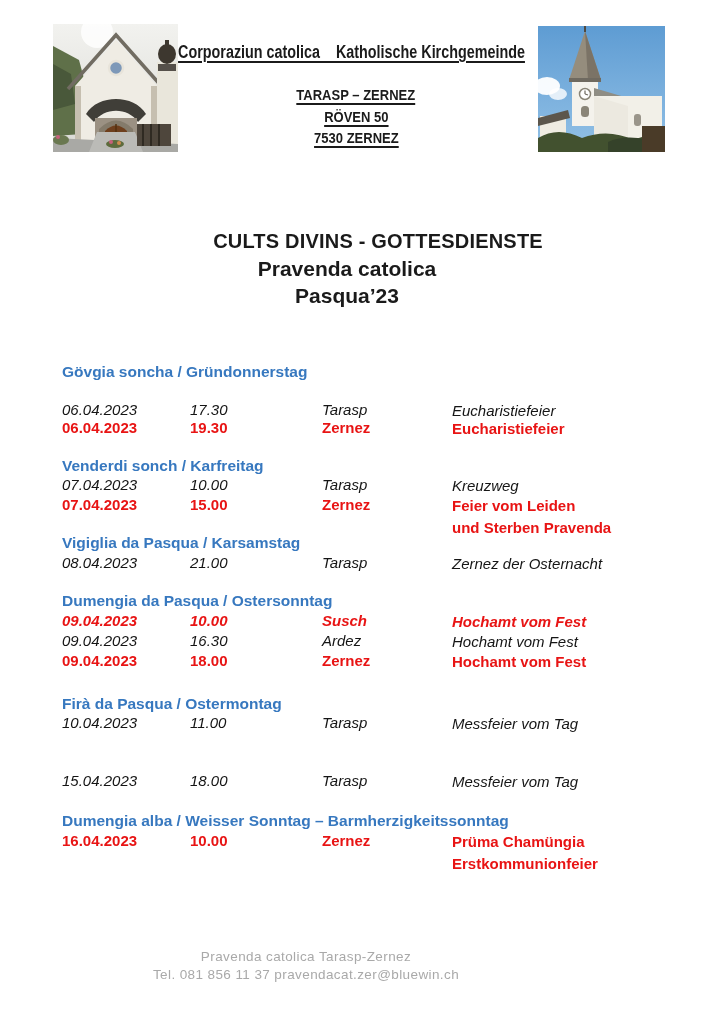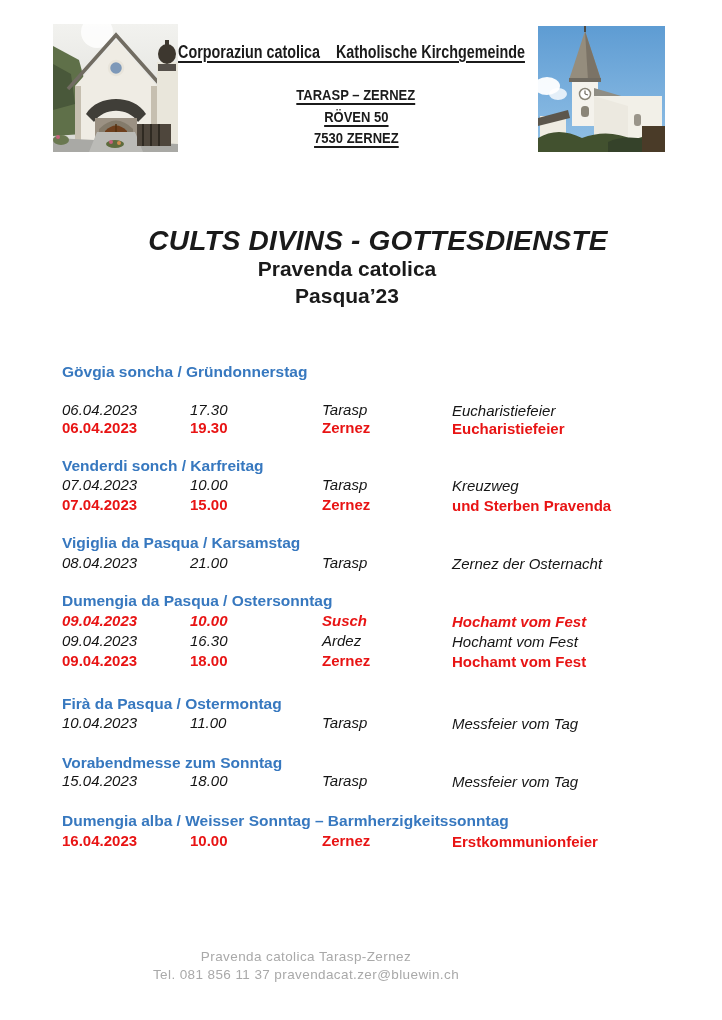--- a/index.html
+++ b/index.html
@@ -26,21 +26,21 @@
   .address-line{
     line-height:21.5px;font-size:15.5px;font-weight:bold;white-space:nowrap;
   }
   .address-line>span{
     display:inline-block;transform:scaleX(.84);transform-origin:center;
     text-decoration:underline;text-underline-offset:3px;text-decoration-thickness:1.5px;
     color:#1b1b1b;
   }
   
   .title-wrap{position:absolute;top:227px;left:0;width:722px;text-align:center;}
-  .title-l1{font-size:28px;font-weight:bold;line-height:28px;margin-left:34px;letter-spacing:.2px;font-style:italic;}
+  .title-l1{font-size:20px;font-weight:bold;line-height:28px;margin-left:34px;letter-spacing:.2px;}
   .title-l2{font-size:21px;font-weight:bold;line-height:27px;margin-left:-28px;}
   .title-l3{font-size:21px;font-weight:bold;line-height:27px;margin-left:-28px;}
   
   .schedule{position:absolute;left:62px;top:16px;width:620px;height:1020px;}
   .sec-h{
     position:absolute;left:0;font-size:15.5px;font-weight:bold;
     color:var(--blue,#3778bf);white-space:nowrap;line-height:19px;
   }
   .row{position:absolute;left:0;width:620px;font-size:15px;line-height:20px;}
   .row span{position:absolute;top:0;white-space:nowrap;}
@@ -173,20 +173,21 @@
       <span class="c-place">Tarasp</span>
       <span class="c-desc">
           <div>Kreuzweg</div>
         </span>
     </div>
     <div class="row r-red" style="top:479px">
       <span class="c-date">07.04.2023</span>
       <span class="c-time">15.00</span>
       <span class="c-place">Zernez</span>
       <span class="c-desc">
+        <div>Feier vom Leiden</div>
         <div>und Sterben Pravenda</div>
       </span>
     </div>
 
     <div class="sec-h" style="top:517px">Vigiglia da Pasqua / Karsamstag</div>
     <div class="row r-black" style="top:537px">
       <span class="c-date">08.04.2023</span>
       <span class="c-time">21.00</span>
       <span class="c-place">Tarasp</span>
       <span class="c-desc">
@@ -223,36 +224,36 @@
     <div class="sec-h" style="top:678px">Firà da Pasqua / Ostermontag</div>
     <div class="row r-black" style="top:697px">
       <span class="c-date">10.04.2023</span>
       <span class="c-time">11.00</span>
       <span class="c-place">Tarasp</span>
       <span class="c-desc">
           <div>Messfeier vom Tag</div>
         </span>
     </div>
 
-    <div class="sec-h" style="top:737px">Vorabendmesse zum Sonntag</div>
     <div class="row r-black" style="top:755px">
       <span class="c-date">15.04.2023</span>
       <span class="c-time">18.00</span>
       <span class="c-place">Tarasp</span>
       <span class="c-desc">
           <div>Messfeier vom Tag</div>
         </span>
     </div>
 
     <div class="sec-h" style="top:795px">Dumengia alba / Weisser Sonntag – Barmherzigkeitssonntag</div>
     <div class="row r-red" style="top:815px">
       <span class="c-date">16.04.2023</span>
       <span class="c-time">10.00</span>
       <span class="c-place">Zernez</span>
       <span class="c-desc">
+        <div>Prüma Chamüngia</div>
         <div>Erstkommunionfeier</div>
       </span>
     </div>
 
   </div>
 
   <div class="footer">
     <div>Pravenda catolica Tarasp-Zernez</div>
     <div>Tel. 081 856 11 37 pravendacat.zer@bluewin.ch</div>
   </div>

